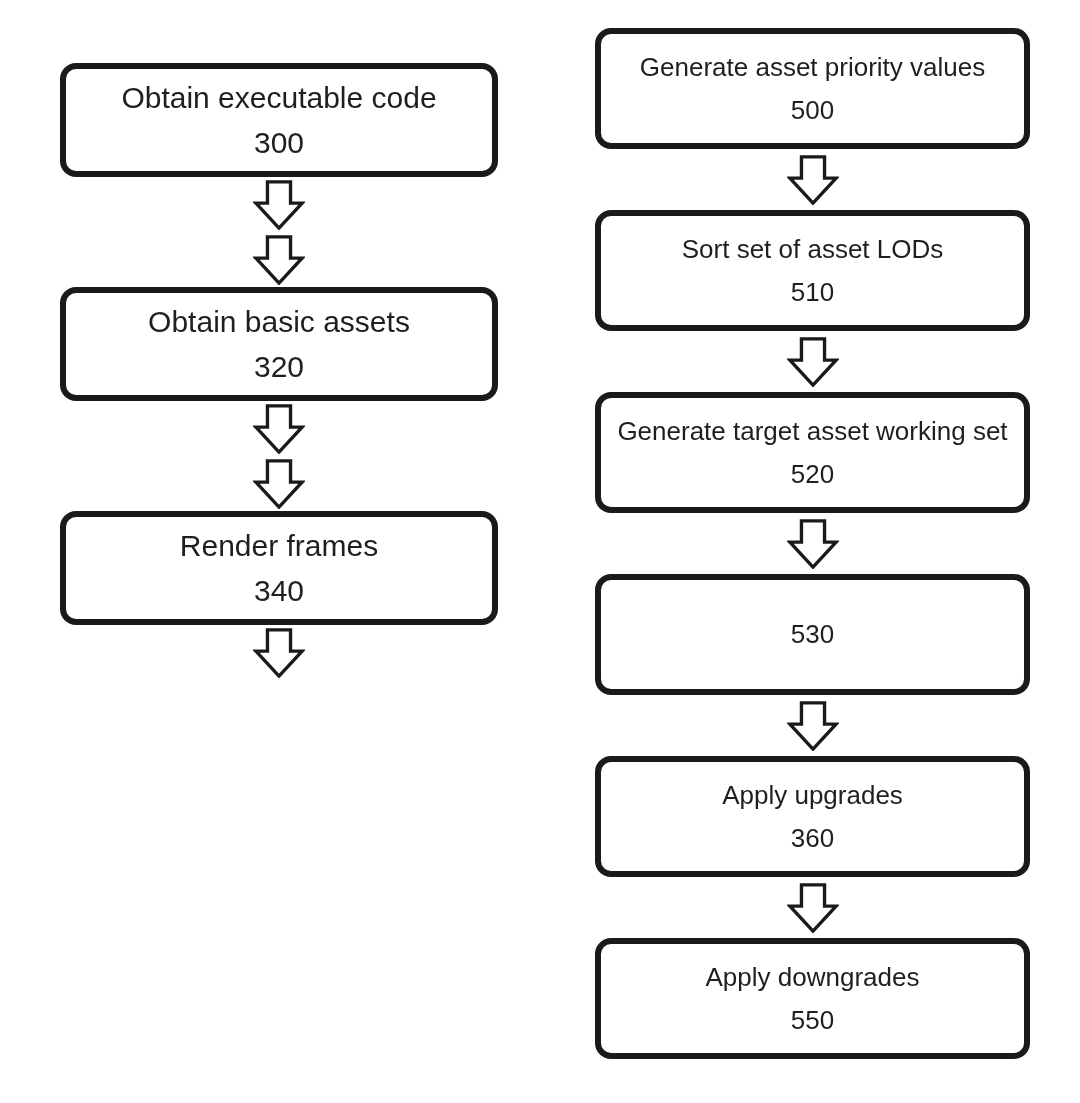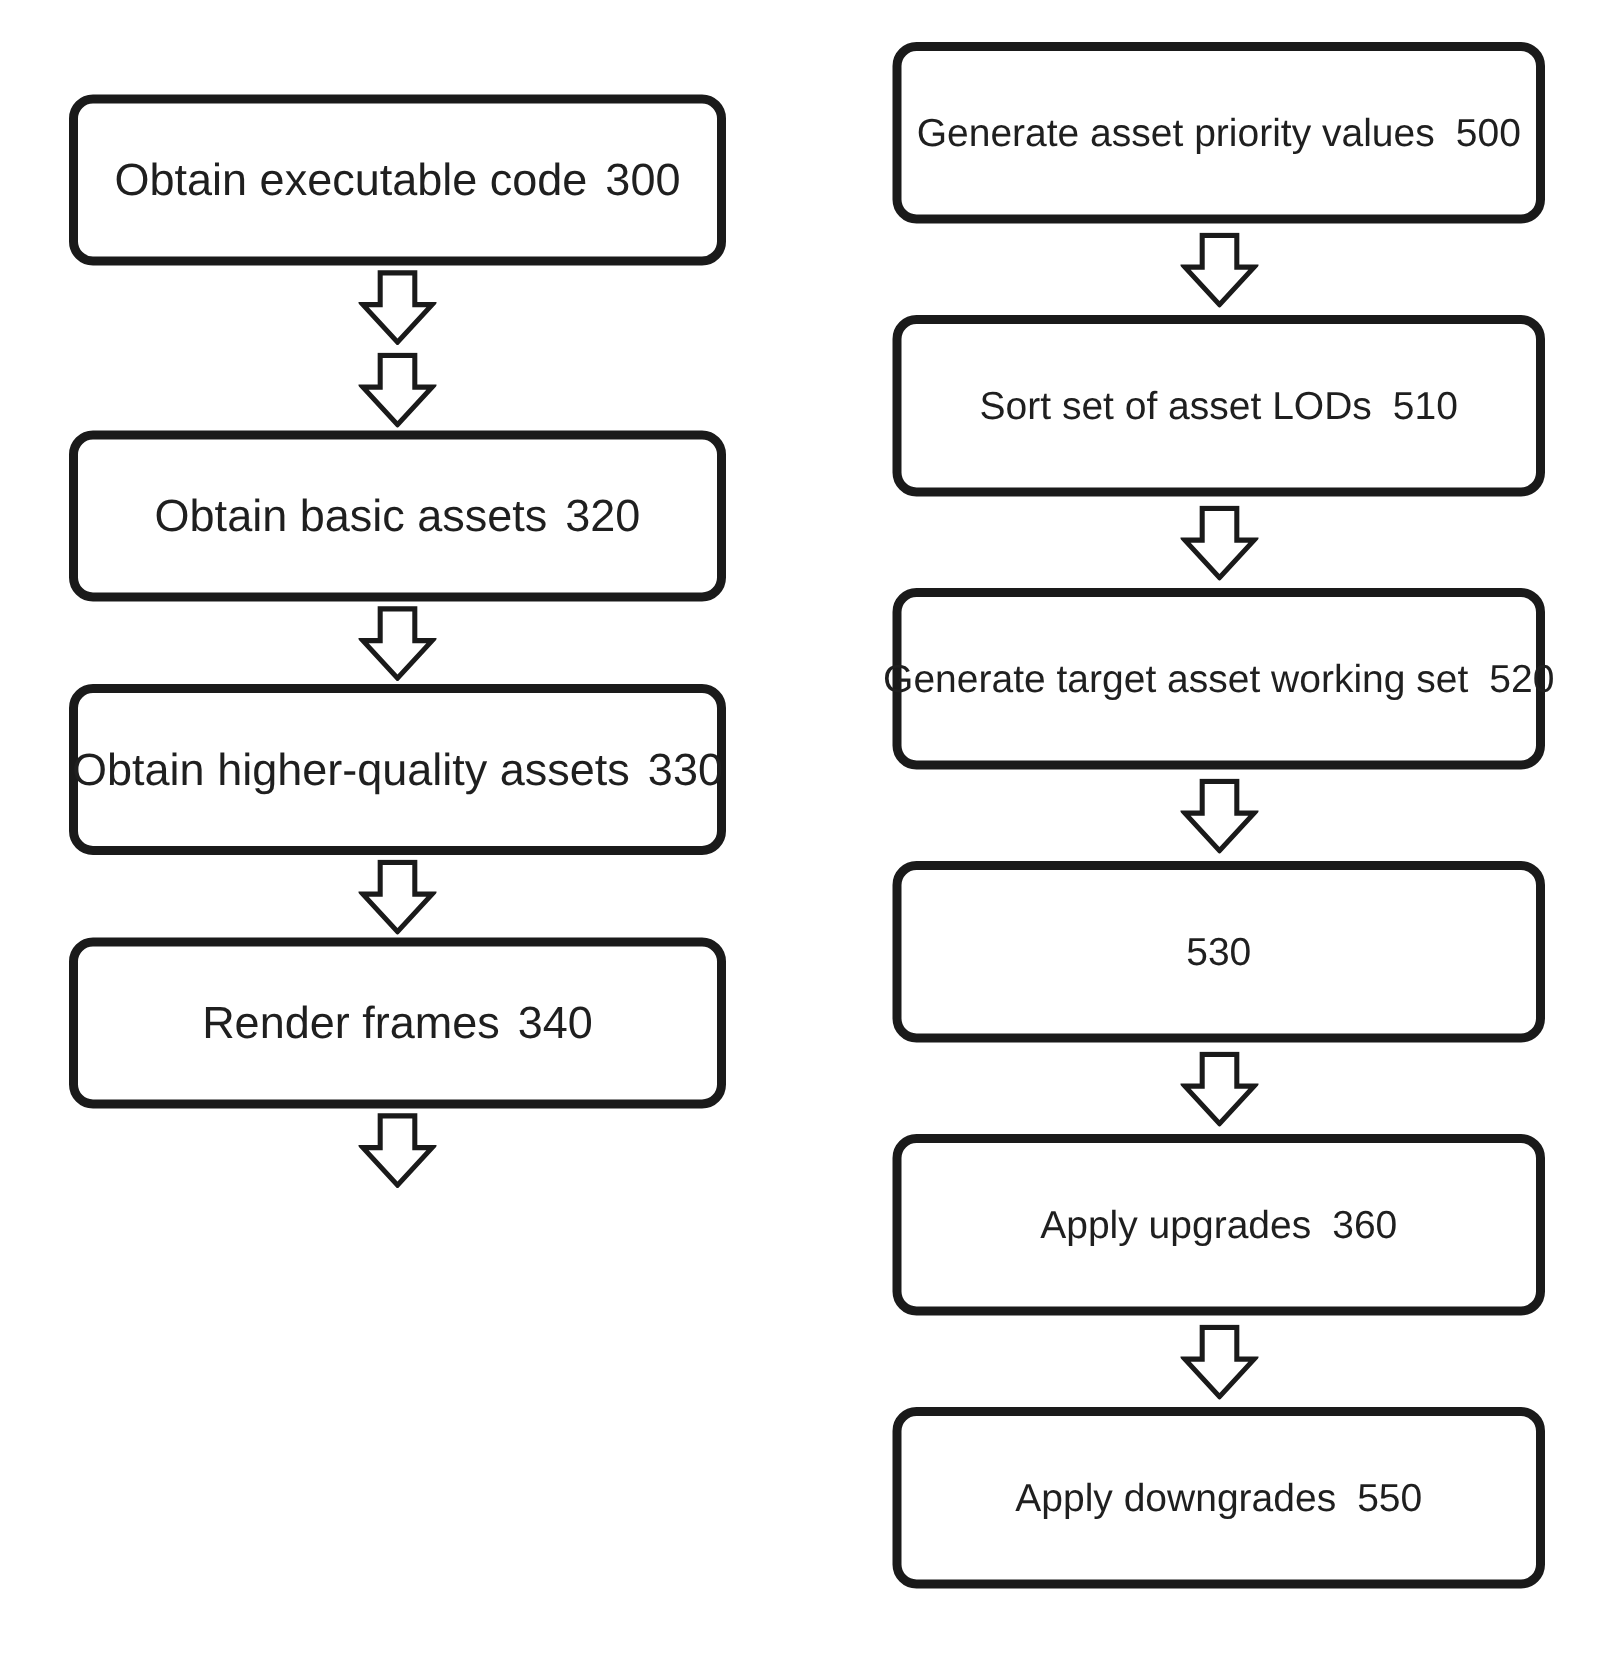--- a/index.html
+++ b/index.html
@@ -13,30 +13,30 @@
     position:relative;
     font-family:"Liberation Sans", sans-serif;
     color:var(--text);
     overflow:hidden;
   }
   .flow-col{
     position:absolute;
     display:flex;
     flex-direction:column;
   }
-  .flow-col.left{ left:46px; top:63px; width:438px; }
+  .flow-col.left{ left:60px; top:63px; width:438px; }
   .flow-col.right{ left:595px; top:28px; width:435px; }
 
   .flow-box{
     box-sizing:border-box;
     background:var(--bg);
     border:6px solid var(--line);
     border-radius:16px;
     display:flex;
-    flex-direction:row;
+    flex-direction:column;
     align-items:center;
     justify-content:center;
     text-align:center;
   }
   .left .flow-box{ height:114px; gap:12px; }
   .right .flow-box{ height:121px; gap:14px; }
 
   .step-label{ white-space:nowrap; line-height:1.1; }
   .step-number{ line-height:1.1; }
   .left .step-label, .left .step-number{ font-size:30px; }
@@ -81,24 +81,20 @@
   <div class="flow-box">
     <div class="step-label">Obtain basic assets</div>
     <div class="step-number">320</div>
   </div>
   <div class="arrow-gap">
     <svg width="52" height="50" viewBox="0 0 52 52">
         <path d="M14 2 H38 V24 H50 L26 50 L2 24 H14 Z"></path>
       </svg>
   </div>
 
-  <div class="flow-box">
-    <div class="step-label">Obtain higher-quality assets</div>
-    <div class="step-number">330</div>
-  </div>
   <div class="arrow-gap">
     <svg width="52" height="50" viewBox="0 0 52 52">
         <path d="M14 2 H38 V24 H50 L26 50 L2 24 H14 Z"></path>
       </svg>
   </div>
 
   <div class="flow-box">
     <div class="step-label">Render frames</div>
     <div class="step-number">340</div>
   </div>

